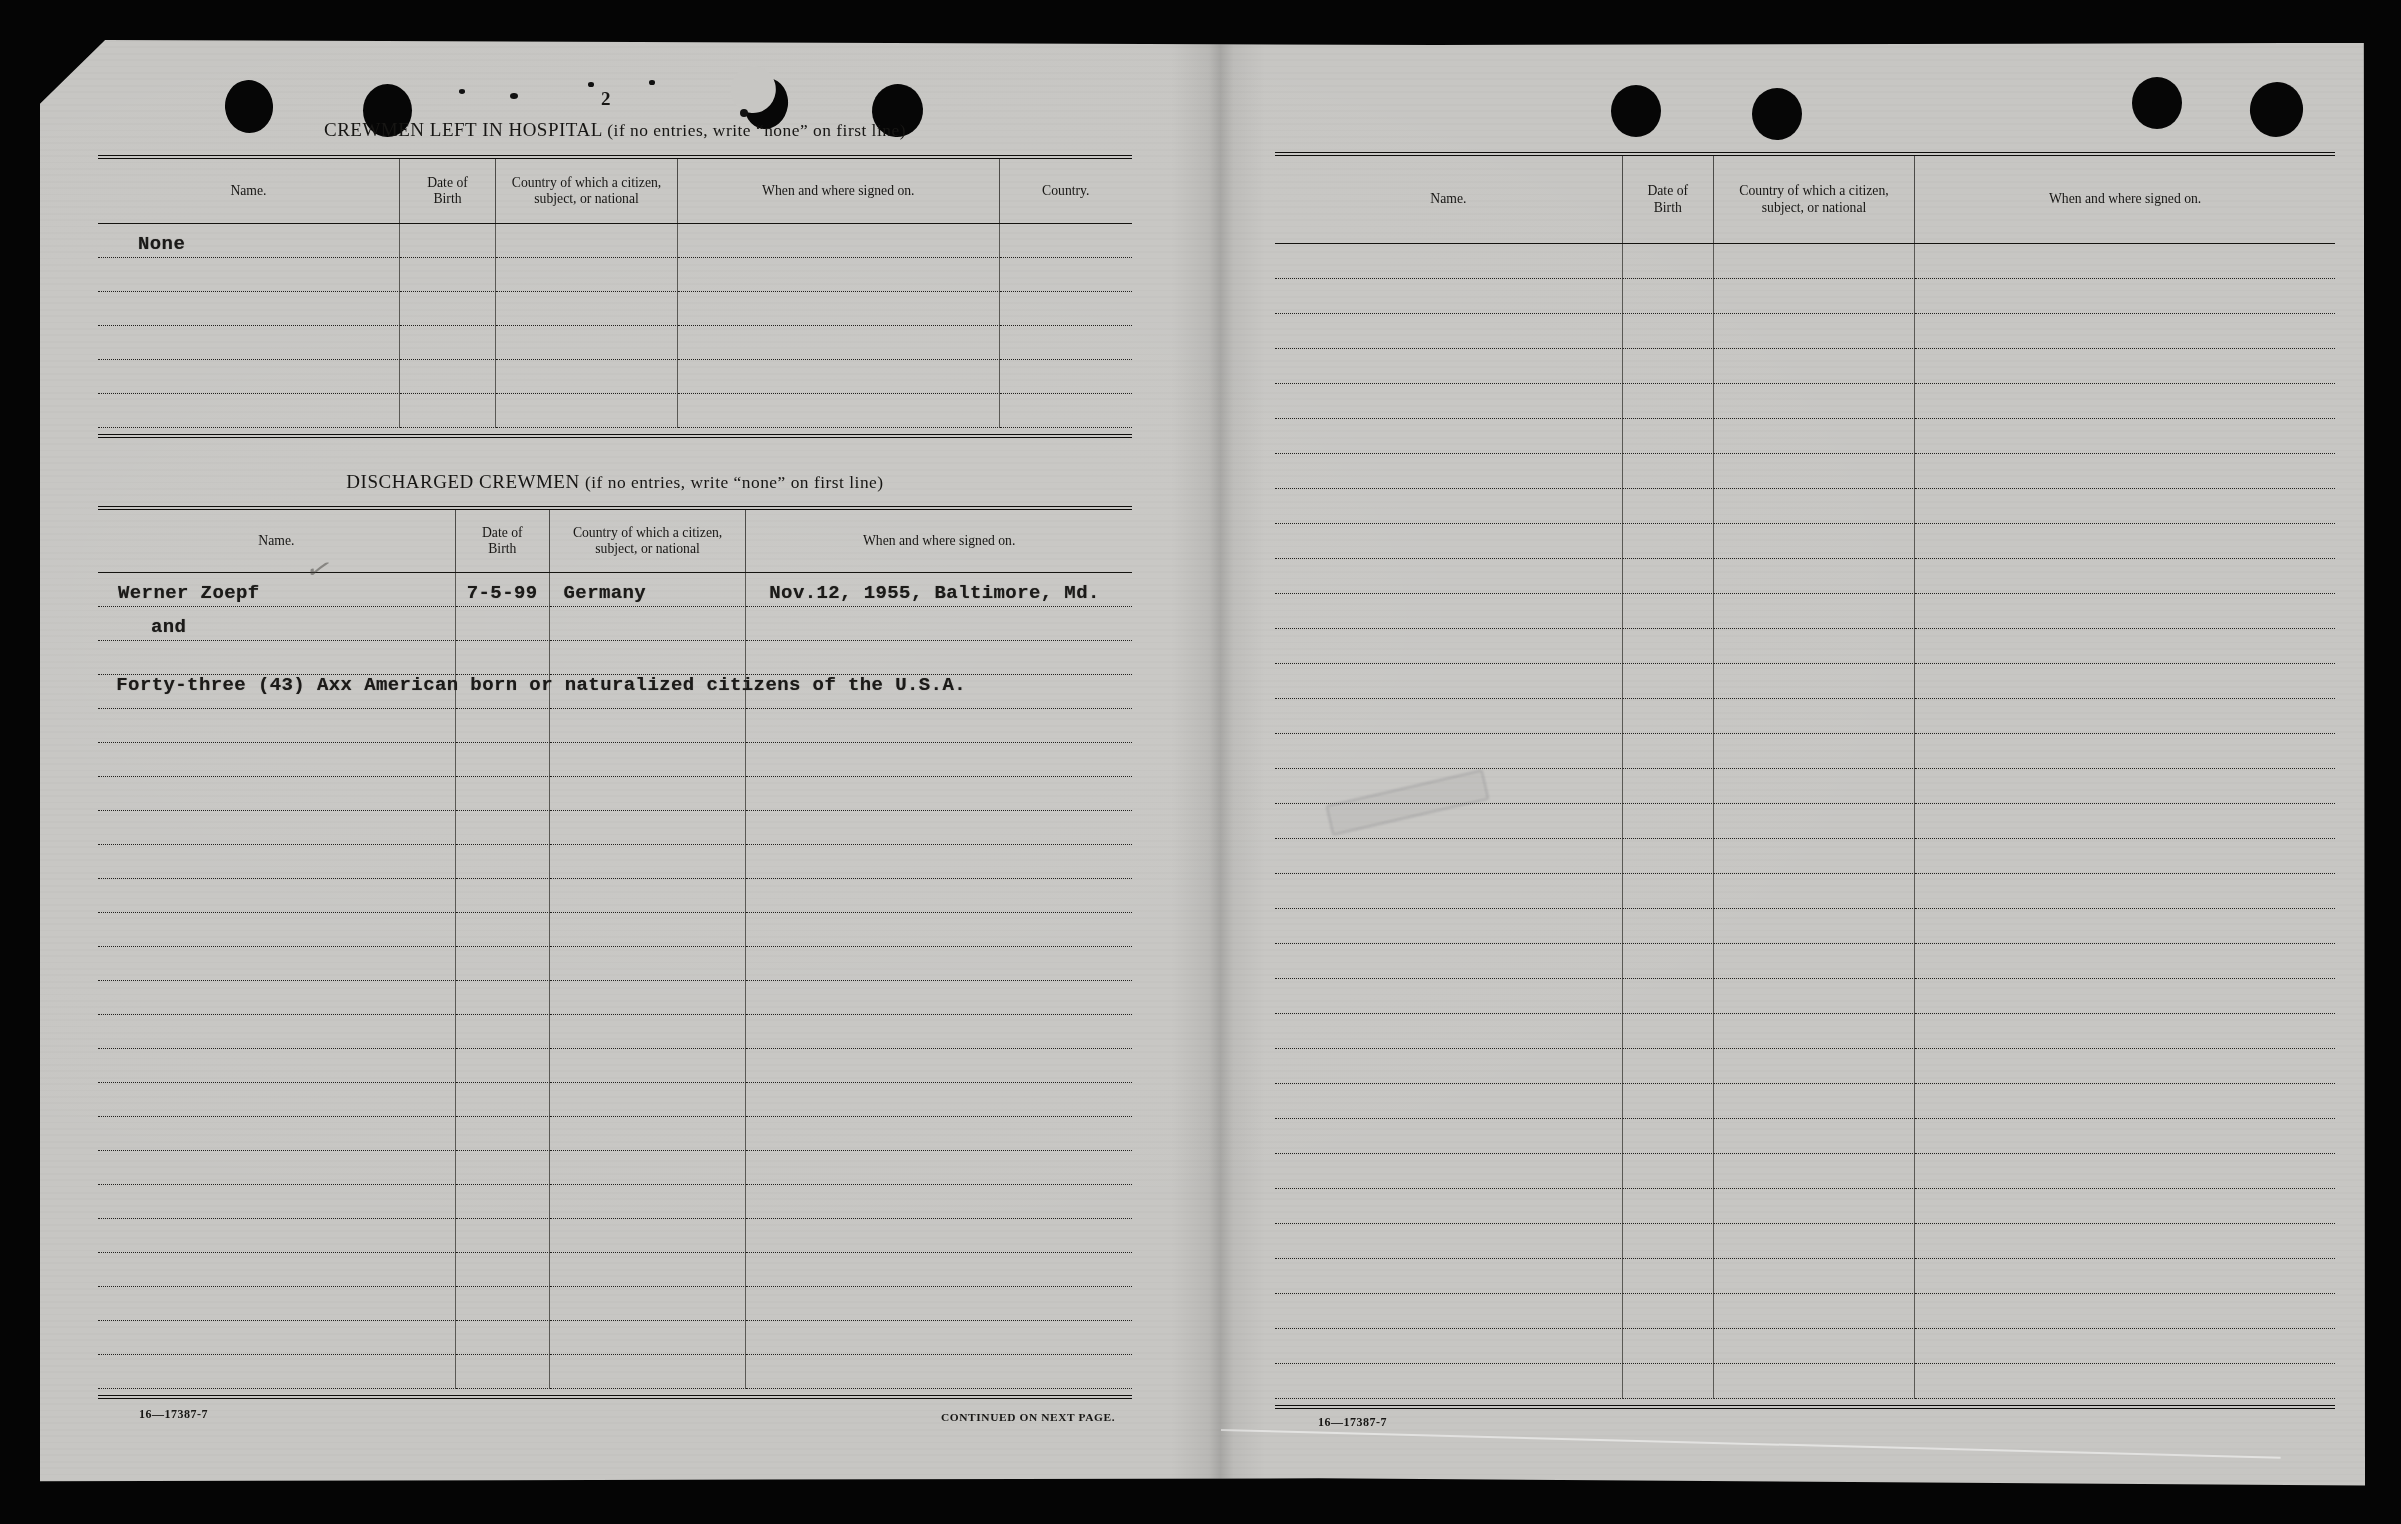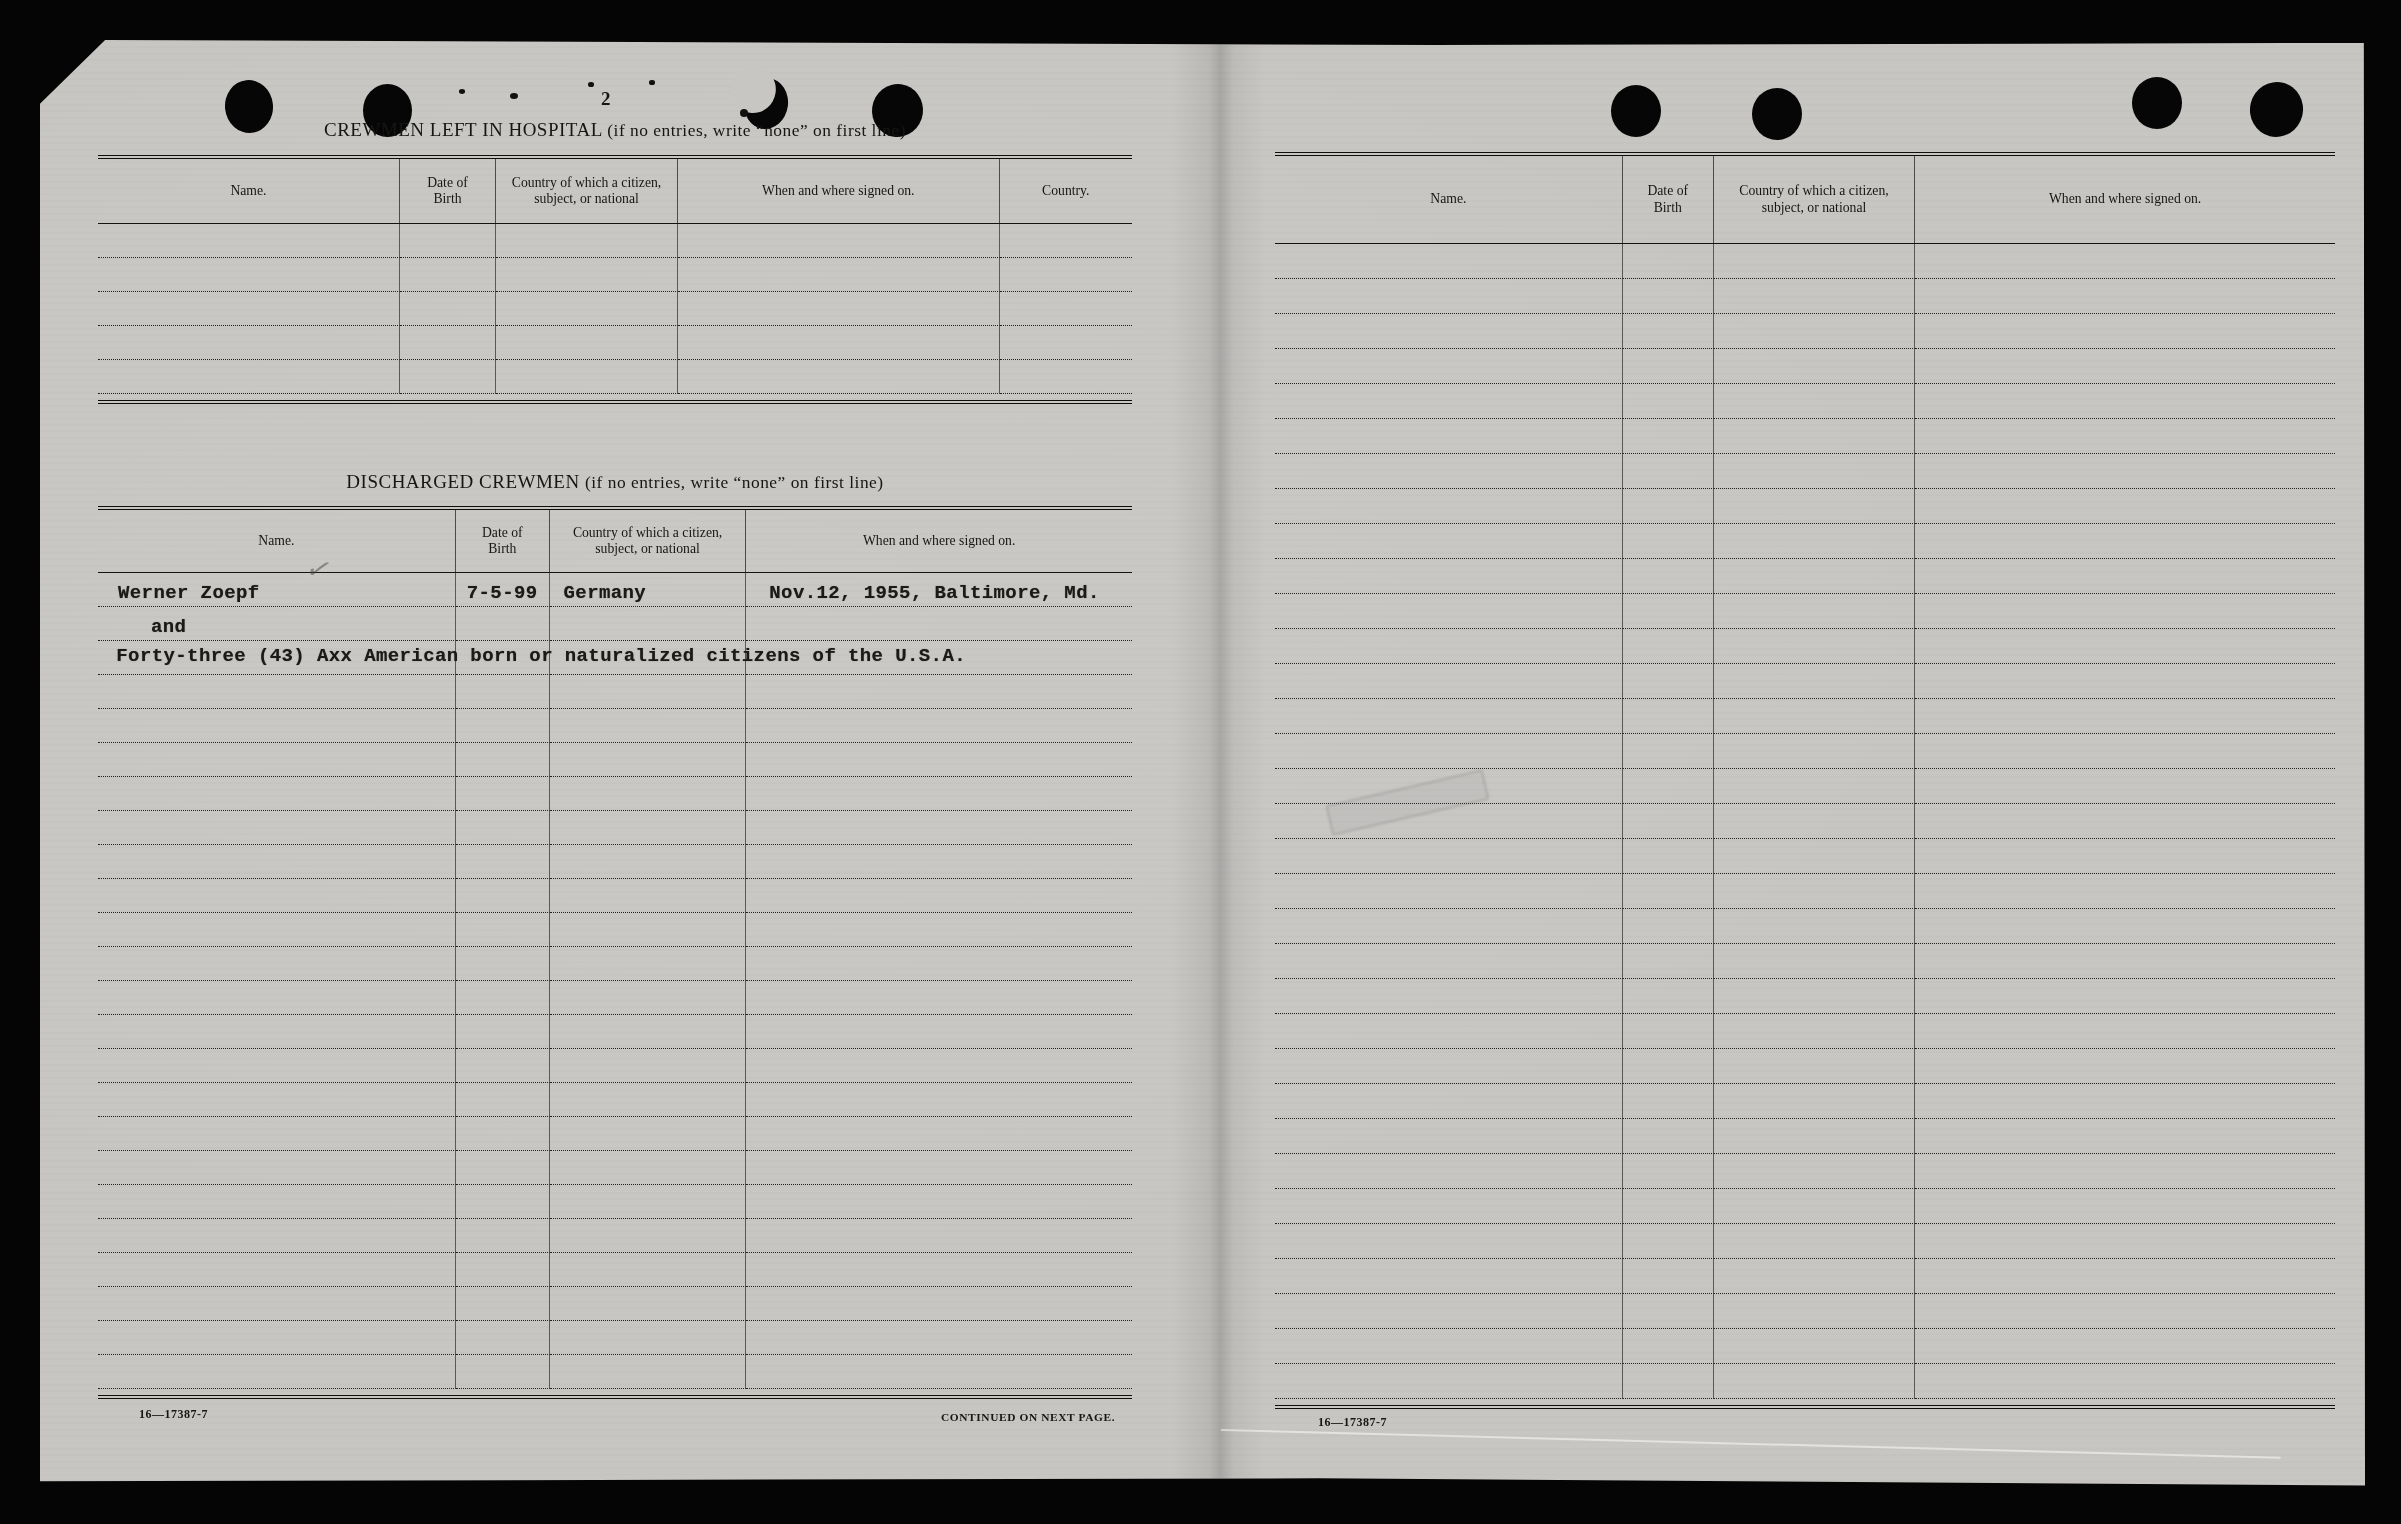--- a/index.html
+++ b/index.html
@@ -56,21 +56,21 @@
   .tbl-disch .c0{width:34.6%;}
   .tbl-disch .c1{width:9.1%;}
   .tbl-disch .c2{width:19.0%;}
   .tbl-disch .c3{width:37.3%;}
   .tbl-disch .tcell.c0 .typed{padding-left:20px;}
   .tbl-disch .tcell.c1 .typed{padding-left:11px;margin-top:16px;}
   .tbl-disch .tcell.c2 .typed{padding-left:13.7px;}
   .tbl-disch .tcell.c3 .typed{padding-left:23px;}
   .tbl-disch .tbody .trow:nth-child(2) .c0 .typed{padding-left:53px;text-align:right;}
   .t2-title{left:58px;top:431px;width:1034px;}
-  .overflow-line{position:absolute;left:18.3px;top:135px;height:34px;display:flex;padding-bottom:1.8px;}
+  .overflow-line{position:absolute;left:18.3px;top:152px;height:34px;display:flex;align-items:flex-end;padding-bottom:1.8px;}
   
   .tbl-right{left:1235px;top:112px;width:1060px;}
   .tbl-right .thead{height:87px;}
   .tbl-right .trow{height:35px;}
   .tbl-right .c0{width:32.8%;}
   .tbl-right .c1{width:8.6%;}
   .tbl-right .c2{width:19.0%;}
   .tbl-right .c3{width:39.6%;}
   .tr-title{left:1235px;top:86px;width:1060px;font-size:18.3px;}
   .hcell.c1 span{display:inline-block;max-width:3.4em;}
@@ -129,20 +129,29 @@
           </div>
         <div class="hcell c3">
             <span>When and where signed on.</span>
           </div>
         <div class="hcell c4">
             <span>Country.</span>
           </div>
       </div>
       <div class="tbody">
           <div class="trow">
+            <div class="tcell c0">
+              <span class="typed">None</span>
+            </div>
+            <div class="tcell c1"></div>
+            <div class="tcell c2"></div>
+            <div class="tcell c3"></div>
+            <div class="tcell c4"></div>
+          </div>
+          <div class="trow">
             <div class="tcell c0"></div>
             <div class="tcell c1"></div>
             <div class="tcell c2"></div>
             <div class="tcell c3"></div>
             <div class="tcell c4"></div>
           </div>
           <div class="trow">
             <div class="tcell c0"></div>
             <div class="tcell c1"></div>
             <div class="tcell c2"></div>

